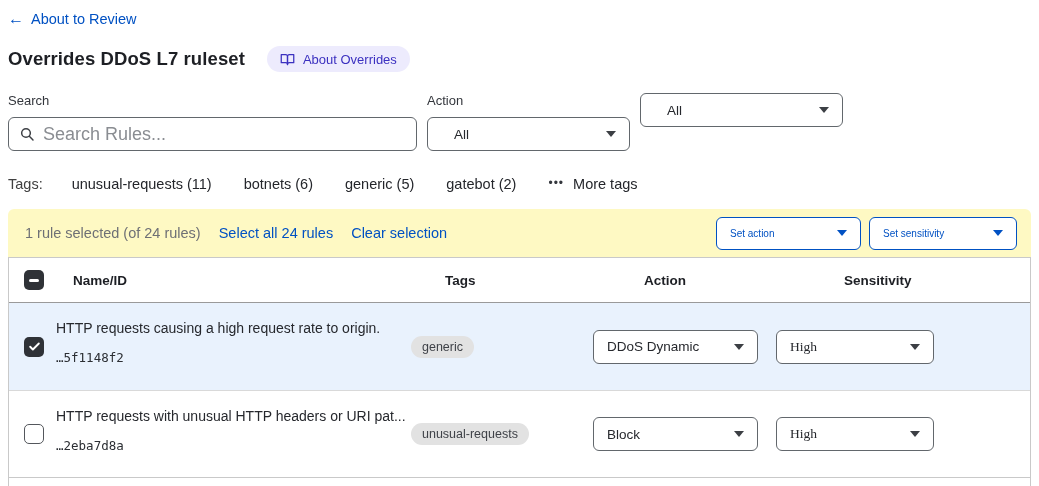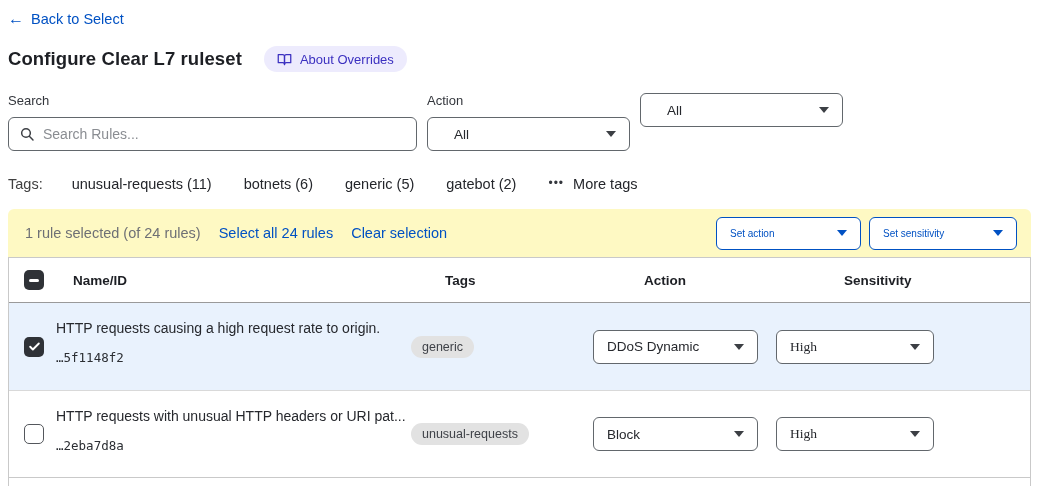--- a/index.html
+++ b/index.html
@@ -30,21 +30,21 @@
   }
   .about-pill svg { display: block; }
 
   
   .filters { margin-top: 21px; display: flex; gap: 10px; }
   .field { display: flex; flex-direction: column; }
   .field-label { font-size: 13px; color: #33363c; margin-bottom: 9px; }
   .search-wrap { position: relative; width: 409px; }
   .search-wrap input {
     width: 100%; height: 34px; border: 1px solid #62676c; border-radius: 6px;
-    padding: 0 10px 0 34px; font-size: 14px; font-family: inherit; color: #26282d;
+    padding: 0 10px 0 34px; font-size: 18px; font-family: inherit; color: #26282d;
     outline: none; background: #fff;
   }
   .search-wrap input::placeholder { color: #8a8d92; }
   .search-icon { position: absolute; left: 11px; top: 9px; }
   .select {
     height: 34px; border: 1px solid #62676c; border-radius: 6px; background: #fff;
     display: flex; align-items: center; justify-content: space-between;
     padding: 0 13px; font-size: 13.5px; color: #26282d; cursor: pointer;
   }
   .select.w-filter { width: 203px; padding-left: 26px; }
@@ -110,25 +110,25 @@
   .row-select-sm { width: 158px; font-family: Liberation Serif, serif; }
   .trow.partial { height: 12px; border-top: 1px solid #c9c9c9; background: #fff; }
 </style>
 </head>
 <body>
 
 <div class="page">
 
   <a class="back-link">
     <span class="arrow">←</span>
-    <span>Back to Select</span>
+    <span>About to Review</span>
   </a>
 
   <div class="title-row">
-    <h1 class="page-title">Configure Clear L7 ruleset</h1>
+    <h1 class="page-title">Overrides DDoS L7 ruleset</h1>
     <button class="about-pill">
       <span>
         <svg width="15" height="15" viewBox="0 0 24 24" fill="none" stroke="#3b30c0" stroke-width="2" stroke-linejoin="round">
           <path d="M2 4h7a3 3 0 0 1 3 3v13a3 3 0 0 0-3-3H2z"></path>
           <path d="M22 4h-7a3 3 0 0 0-3 3v13a3 3 0 0 1 3-3h7z"></path>
         </svg>
       </span>
       <span>About Overrides</span>
     </button>
   </div>

